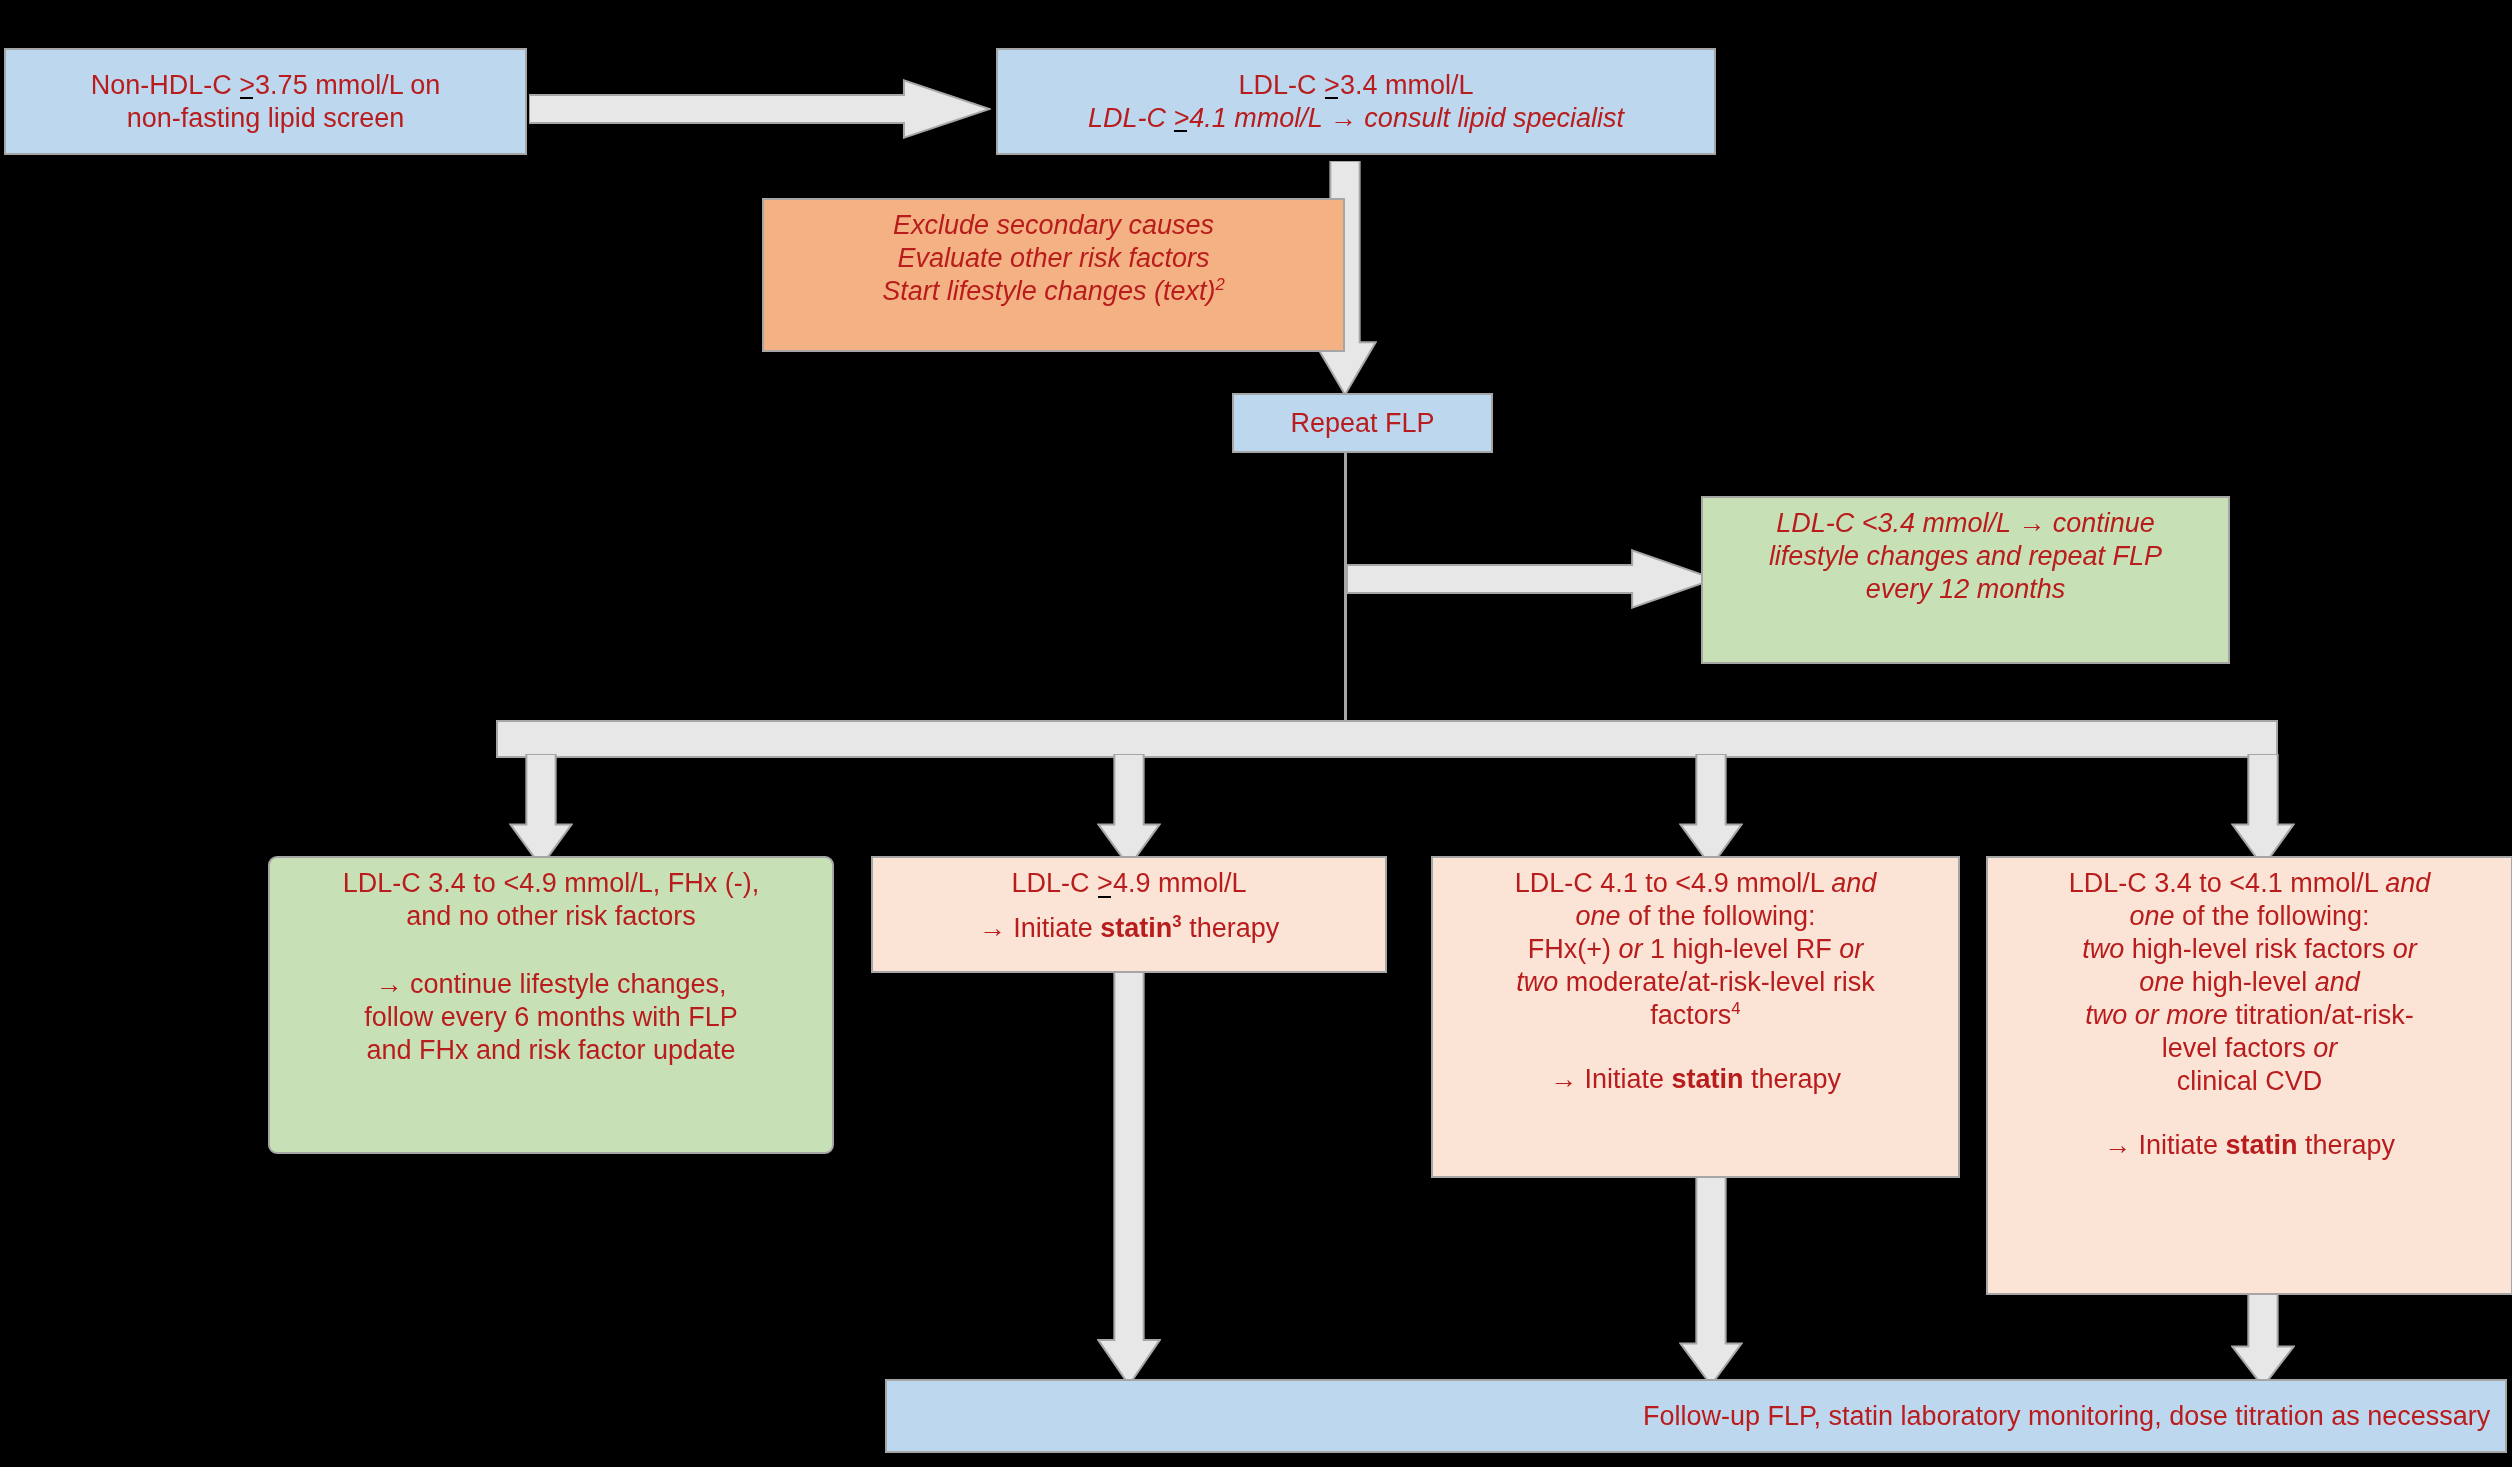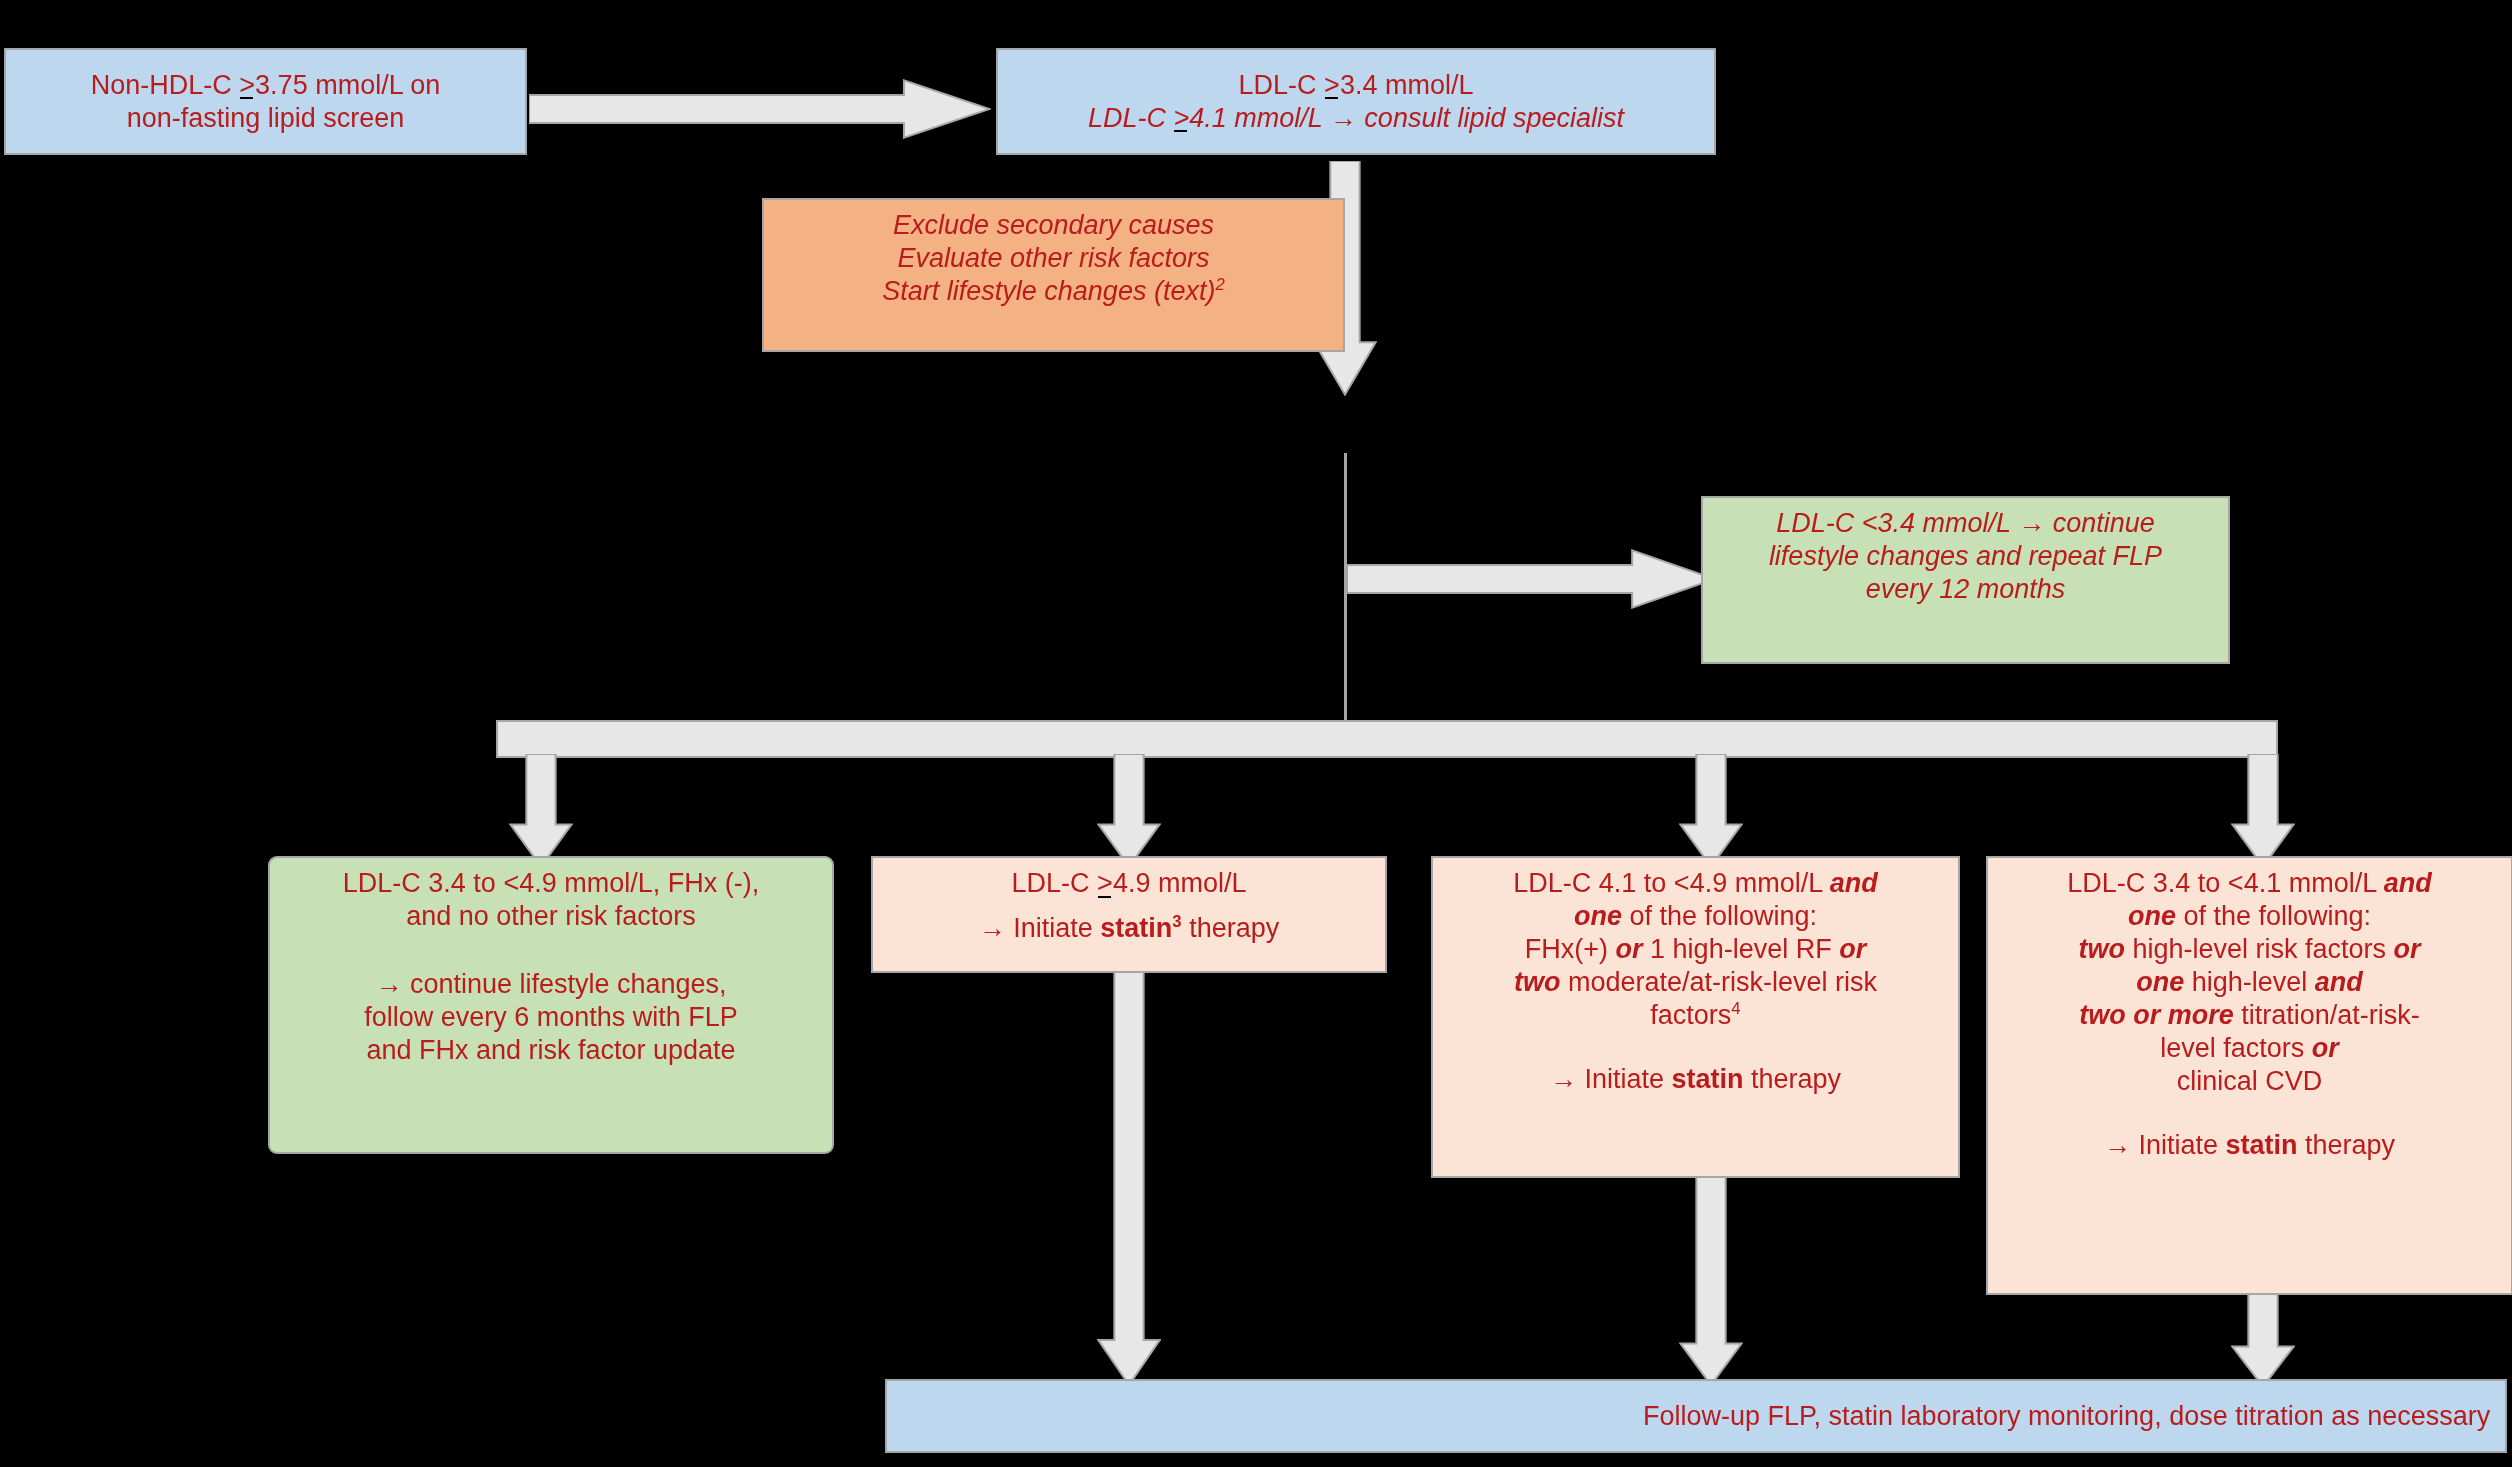--- a/index.html
+++ b/index.html
@@ -30,21 +30,21 @@
   .green { background: #c8e0b5; }
   .peach { background: #fbe3d5; }
   .orange{ background: #f4b183; }
 
   .ctr { text-align: center; }
   .lft { text-align: center; }
   .mid-v { display: flex; flex-direction: column; justify-content: center; }
 
   .it { font-style: italic; }
   .bd { font-weight: bold; }
-  .bi { font-weight: bold; font-style: italic; }
+  .bi { font-weight: normal; font-style: italic; }
   .ge { position: relative; display: inline-block; }
   .ge::after {
     content: "";
     position: absolute;
     left: 0.7px; right: 2px; bottom: 2.7px;
     border-bottom: 2.7px solid #000;
   }
   sup { font-size: 0.62em; vertical-align: super; line-height: 0; }
 
   
@@ -135,20 +135,23 @@
     <div>LDL-C <span class="ge">&gt;</span>3.4 mmol/L</div>
     <div class="it">LDL-C <span class="ge">&gt;</span>4.1 mmol/L → consult lipid specialist</div>
   </div>
 
   <div class="box orange lft" style="left:762px; top:198px; width:583px; height:154px;">
     <div class="it">Exclude secondary causes</div>
     <div class="it">Evaluate other risk factors</div>
     <div class="it"><span>Start lifestyle changes (text)</span><sup>2</sup></div>
   </div>
 
+  <div class="box blue ctr mid-v" style="left:1232px; top:393px; width:261px; height:60px;">
+    <div>Repeat FLP</div>
+  </div>
 
   <div class="box green lft" style="left:1701px; top:496px; width:529px; height:168px;font-style:italic;">
     <div>LDL-C &lt;3.4 mmol/L → continue</div>
     <div>lifestyle changes and repeat FLP</div>
     <div>every 12 months</div>
   </div>
 
   <div class="box green lft" style="left:268px; top:856px; width:566px; height:298px;border-radius:9px;">
     <div>LDL-C 3.4 to &lt;4.9 mmol/L, FHx (-),</div>
     <div>and no other risk factors</div>

